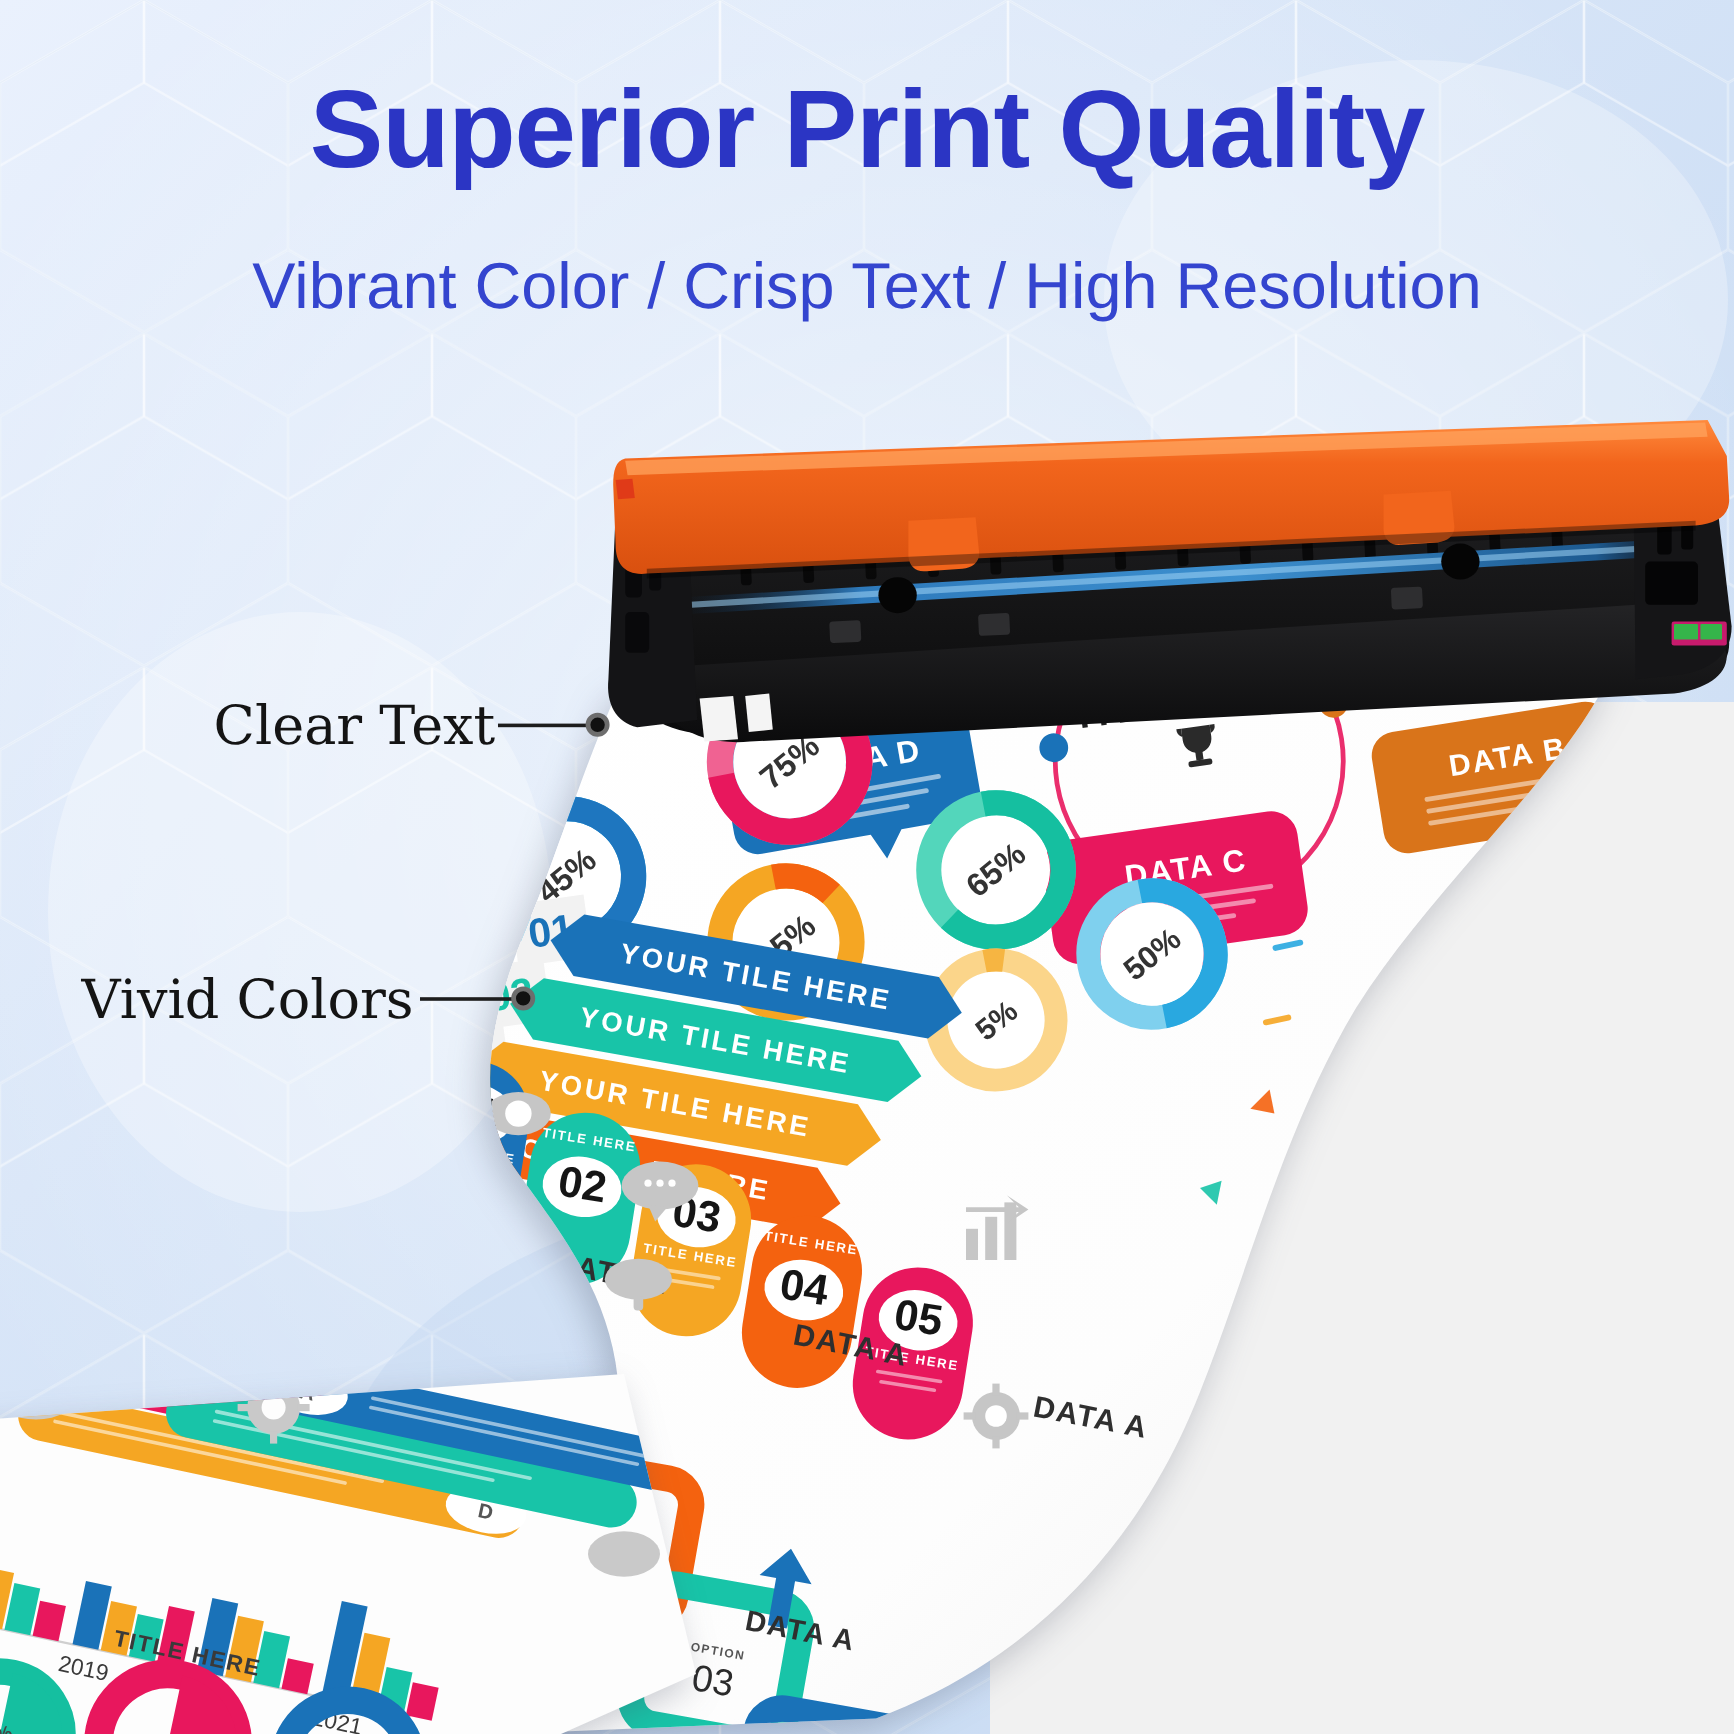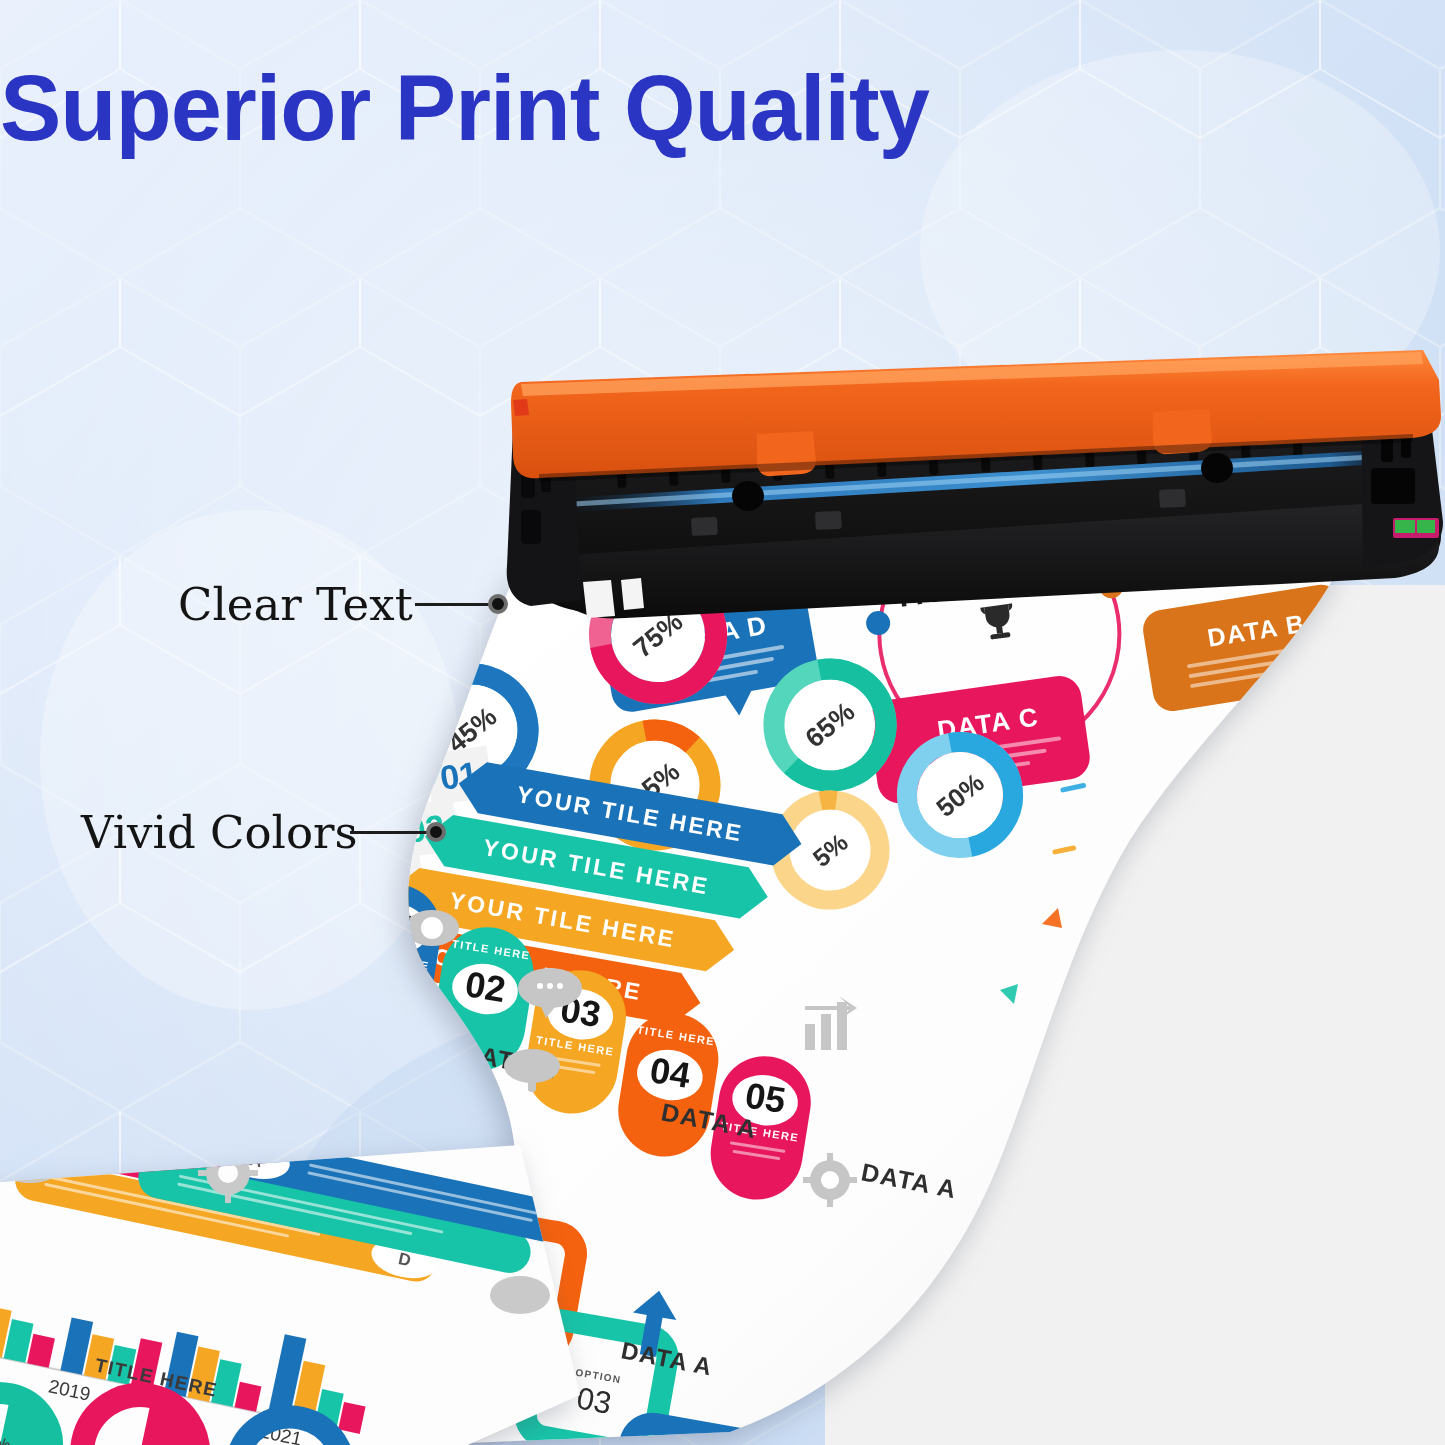--- a/index.html
+++ b/index.html
@@ -4,21 +4,21 @@
 <style>
   html,body{margin:0;padding:0;}
   body{width:1445px;height:1445px;overflow:hidden;font-family:"Liberation Sans",sans-serif;}
   #stage{position:relative;width:1445px;height:1445px;overflow:hidden;
          background:linear-gradient(160deg,#e7eefb 0%,#dbe7f8 28%,#cfe0f6 55%,#e9f1fc 78%,#dfeaf9 100%);}
 
   
   .hexlayer{position:absolute;inset:0;}
 
   
-  .headline{position:absolute;left:0;right:0;top:62px;text-align:left;
+  .headline{position:absolute;left:0;right:0;top:62px;text-align:center;
             font-size:92px;font-weight:700;letter-spacing:-1px;color:#2b35c4;
             font-family:"Liberation Sans",sans-serif;line-height:1.02;white-space:nowrap;}
   .subhead{position:absolute;left:0;right:0;top:208px;text-align:center;
            font-size:54px;font-weight:400;color:#3445cf;white-space:nowrap;
            font-family:"Liberation Sans",sans-serif;}
 
   
   .callout{position:absolute;font-family:"DejaVu Serif",serif;
            font-size:45px;color:#141414;white-space:nowrap;}
   .leader{position:absolute;height:3px;background:#1d1d1d;}
@@ -65,20 +65,21 @@
     </defs>
     <rect width="1445" height="1445" fill="url(#bgg)"></rect>
     <rect width="1445" height="1445" fill="url(#hexpat)" opacity=".75"></rect>
     <rect width="1445" height="1445" fill="url(#sheen)"></rect>
     <ellipse cx="250" cy="760" rx="210" ry="250" fill="#ffffff" opacity=".30"></ellipse>
     <ellipse cx="1180" cy="250" rx="260" ry="200" fill="#ffffff" opacity=".28"></ellipse>
     <ellipse cx="700" cy="1250" rx="420" ry="260" fill="#b9d2ef" opacity=".30"></ellipse>
   </svg>
 
   <div class="headline">Superior Print Quality</div>
+  <div class="subhead">Vibrant Color / Crisp Text / High Resolution</div>
 
   <div class="surface"></div>
 
   <svg class="paper" style="left:300px;top:520px;" width="1070" height="925" viewBox="0 0 1070 925">
     <defs>
       <linearGradient id="pg" x1="0" y1="0" x2="1" y2="1">
         <stop offset="0%" stop-color="#ffffff"></stop>
         <stop offset="62%" stop-color="#fdfdfd"></stop>
         <stop offset="100%" stop-color="#efefef"></stop>
       </linearGradient>
@@ -557,17 +558,17 @@
     </g>
     <path d="M18,50 l14,-1 l2,16 l-14,1 z" fill="#e03a18"></path>
 
     <path d="M44,124 L918,84 L918,92 L44,132 Z" fill="#000" opacity=".35"></path>
   </svg>
 
   <div class="callout" style="left:178px;top:578px;">Clear Text</div>
   <div class="leader" style="left:415px;top:603px;width:82px;"></div>
   <div class="dot" style="left:488px;top:594px;"></div>
 
-  <div class="callout" style="left:68px;top:806px;margin-left:13px;">Vivid Colors</div>
+  <div class="callout" style="left:68px;top:806px;">Vivid Colors</div>
   <div class="leader" style="left:350px;top:831px;width:84px;"></div>
   <div class="dot" style="left:426px;top:822px;"></div>
 
 </div>
 
 </body></html>

